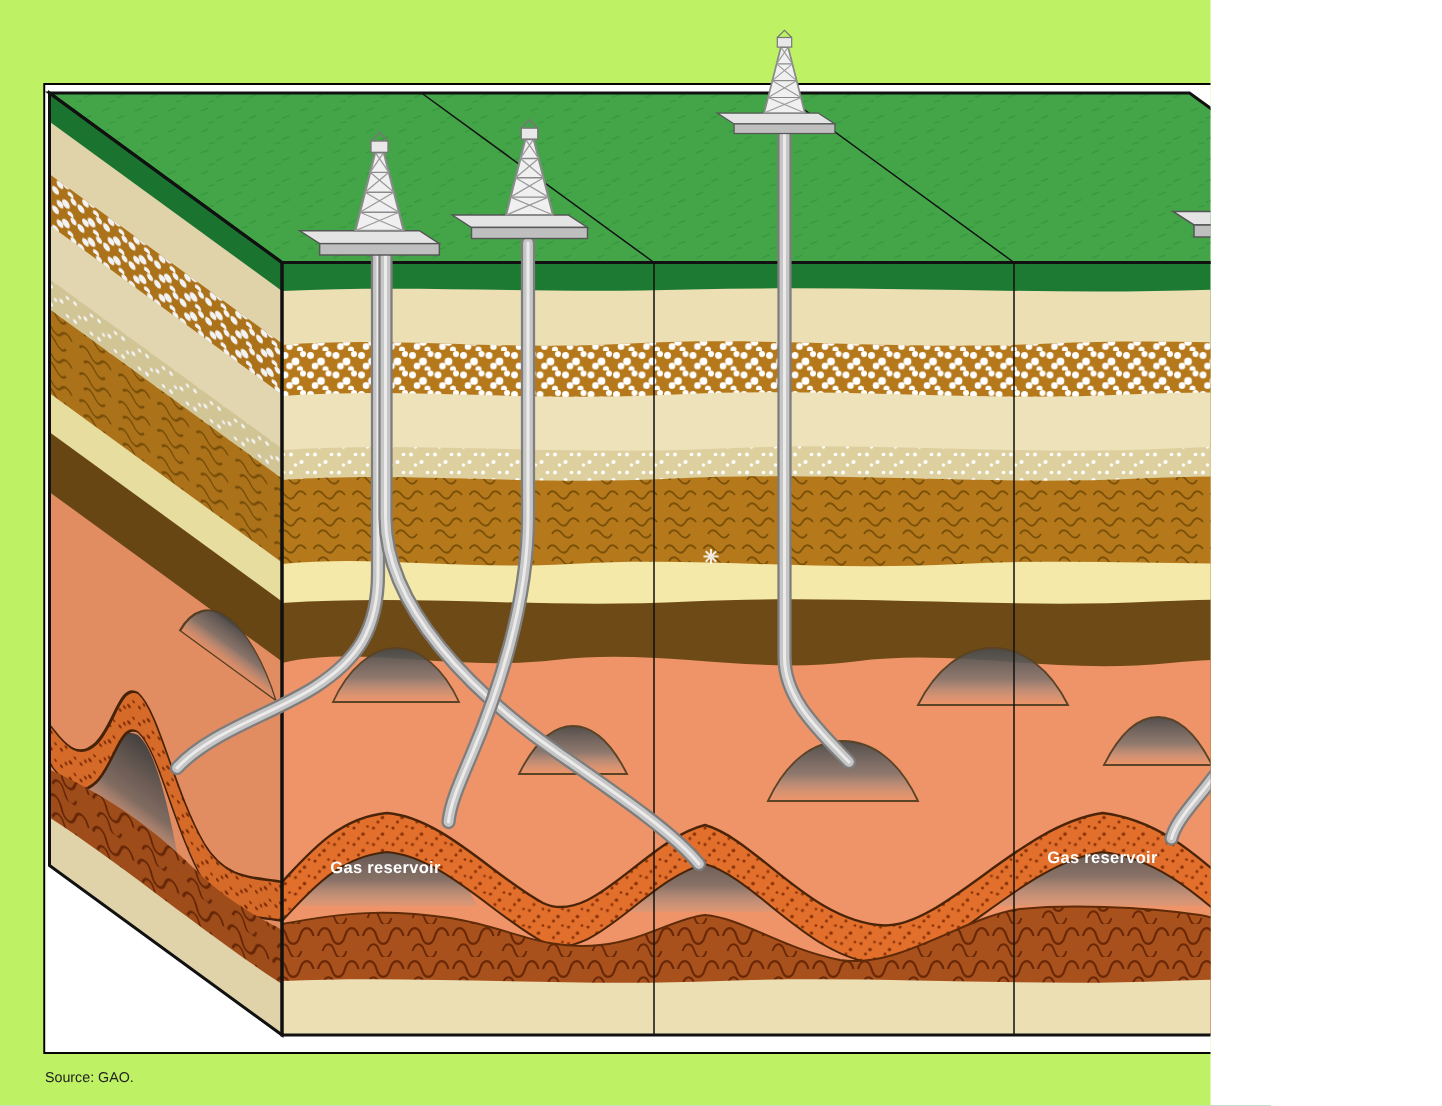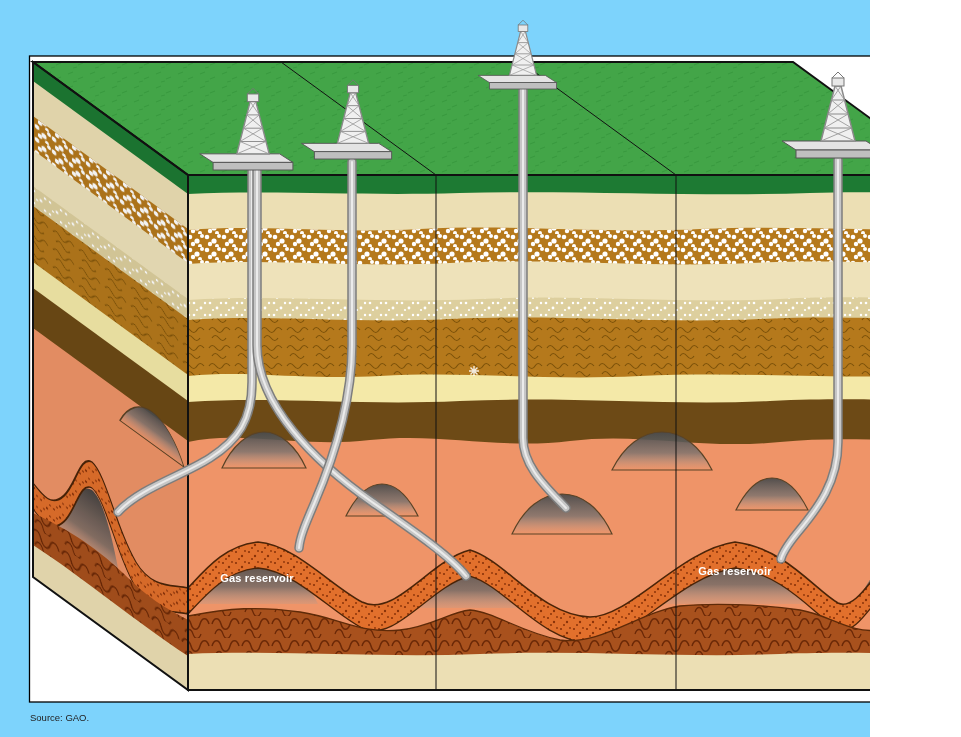--- a/index.html
+++ b/index.html
@@ -1,17 +1,17 @@
 <!DOCTYPE html>
 <html><head>
 <meta charset="utf-8">
 <style>
   html,body{margin:0;padding:0;background:#fff;}
   body{width:961px;height:737px;font-family:"Liberation Sans",sans-serif;}
-  .stage{position:relative;width:870px;height:737px;background:#7dd3fc;overflow:hidden;}
+  .stage{position:relative;width:807px;height:737px;background:#bef264;overflow:hidden;}
   svg{position:absolute;left:0;top:0;}
   svg text{font-family:"Liberation Sans",sans-serif;}
   .res-label{font-size:11px;font-weight:bold;fill:#ffffff;letter-spacing:.2px;}
   .src-note{font-size:9.5px;fill:#222222;}
 </style>
 </head>
 <body>
 
 <div class="stage">
 <svg width="961" height="737" viewBox="0 0 961 737">

